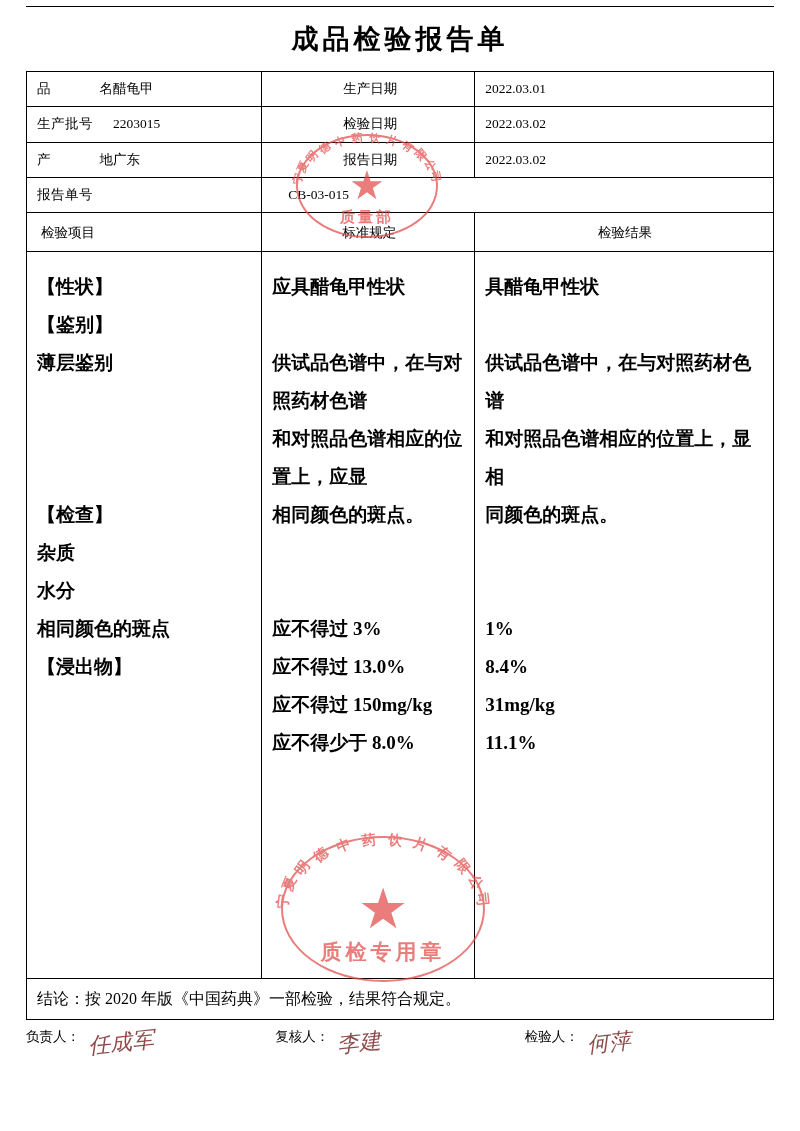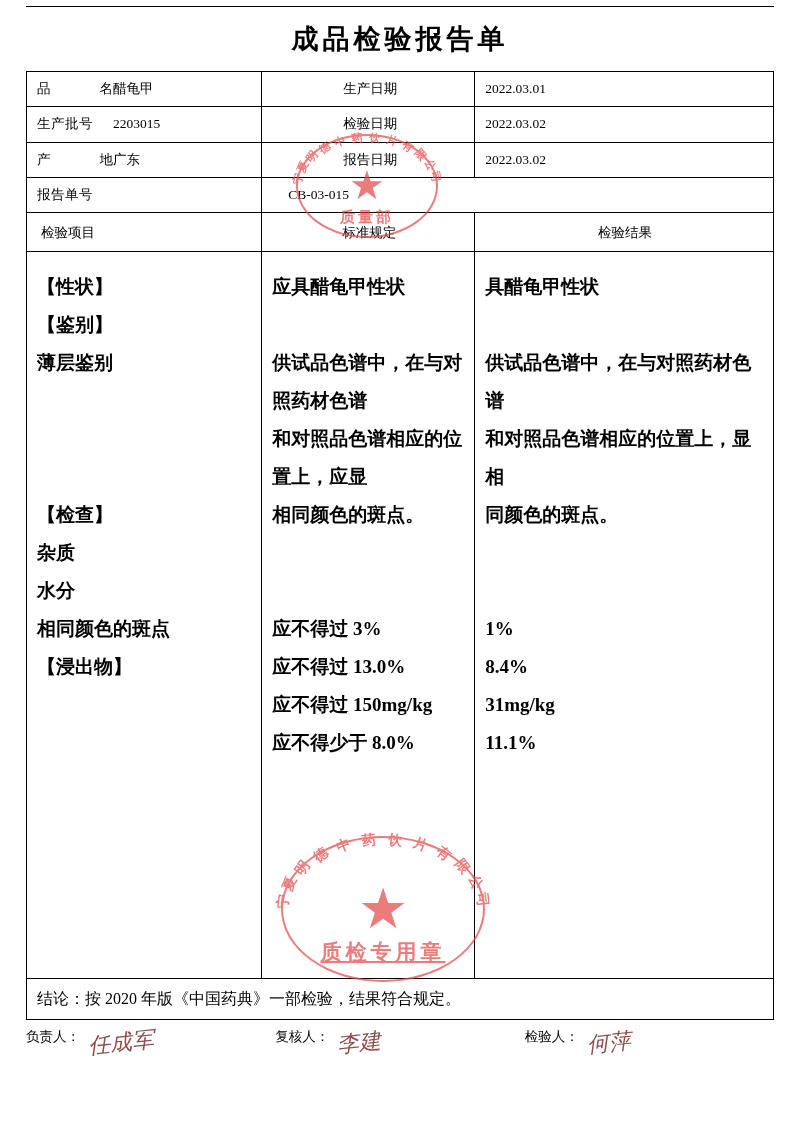--- a/index.html
+++ b/index.html
@@ -197,21 +197,20 @@
   }
   #stamp-main .star { font-size: 56px; }
   #stamp-main .arc {
     top: 14px;
     font-size: 14px;
   }
   #stamp-main .bottom-text {
     bottom: 14px;
     font-size: 21px;
     letter-spacing: 4px;
-    text-decoration: underline;
   }
 </style>
 </head>
 <body>
 
 <div class="page">
 
   <div class="header-rule"></div>
 
   <div class="doc-title">成品检验报告单</div>

